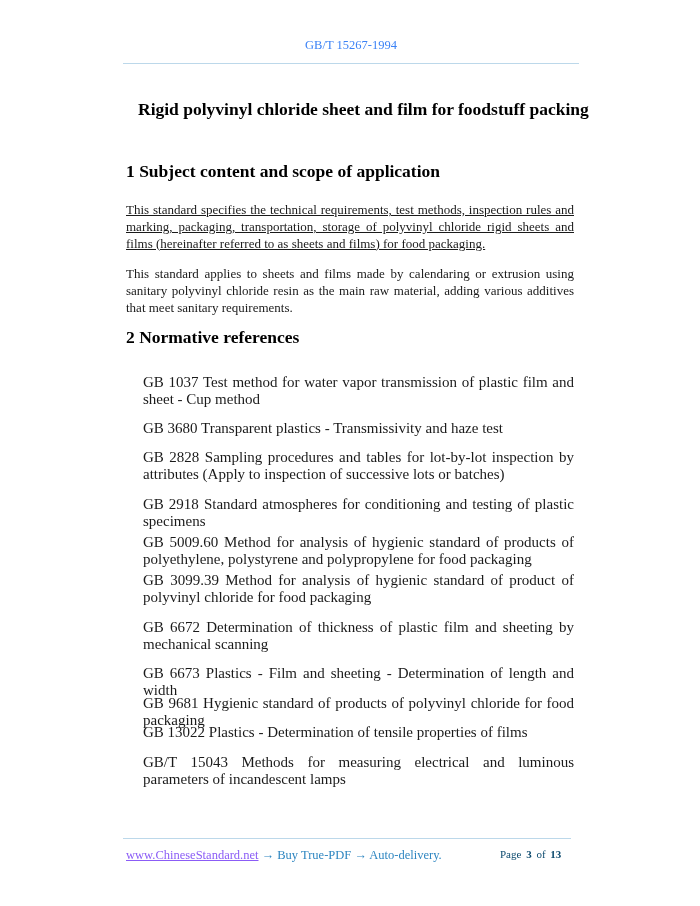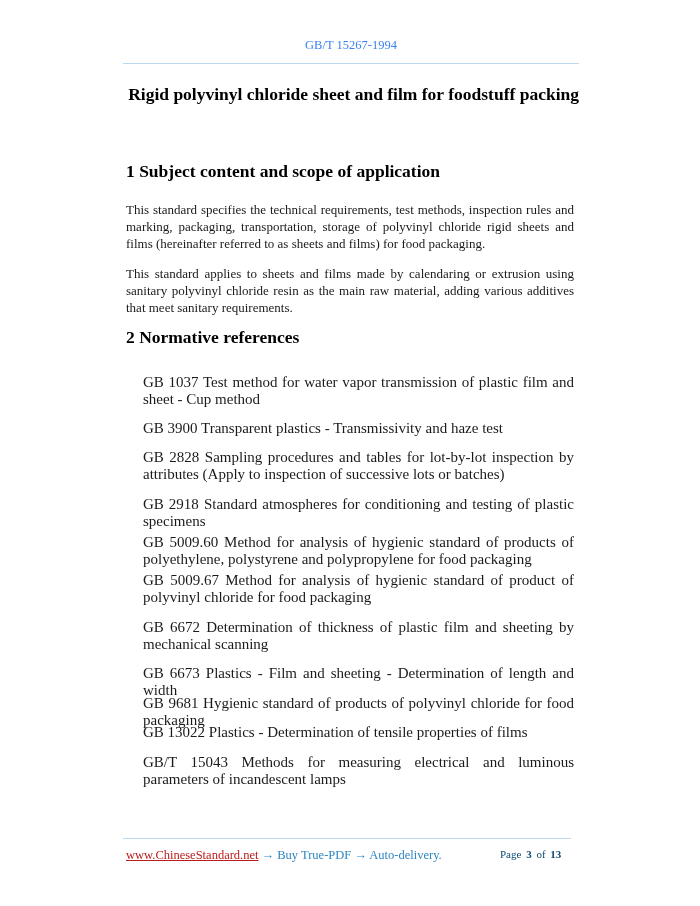--- a/index.html
+++ b/index.html
@@ -30,25 +30,25 @@
       top: 63px;
       width: 456px;
       height: 1px;
       background: #bcd8ea;
     }
     .doc-title {
       position: absolute;
       left: 123px;
       top: 84px;
       width: 456px;
-      text-align: right;
+      text-align: left;
       font-weight: bold;
       font-size: 17.5px;
       color: #000;
-      margin: 0;
+      margin: 15px;
     }
     .section-heading {
       position: absolute;
       left: 126px;
       font-weight: bold;
       font-size: 17.5px;
       color: #000;
       margin: 0;
     }
     .para {
@@ -78,21 +78,21 @@
       background: #bcd8ea;
     }
     .footer-left {
       position: absolute;
       left: 126px;
       top: 848px;
       font-size: 12.5px;
       color: #2e86c1;
     }
     .footer-left a {
-      color: #b91c1c;
+      color: #8b5cf6;
       text-decoration: underline;
     }
     .footer-right {
       position: absolute;
       left: 500px;
       top: 848px;
       font-size: 11px;
       color: #0c4a6e;
       word-spacing: 2px;
     }
@@ -101,32 +101,32 @@
 </head>
 <body>
 
 <div class="header">GB/T 15267-1994</div>
 <div class="header-rule"></div>
 
 <h1 class="doc-title">Rigid polyvinyl chloride sheet and film for foodstuff packing</h1>
 
 <h2 class="section-heading" style="top:161px;">1 Subject content and scope of application</h2>
 
-<p class="para" style="top:202px;">This standard specifies the technical requirements, test methods, inspection rules and marking, packaging, transportation, storage of polyvinyl chloride rigid sheets and films (hereinafter referred to as sheets and films) for food packaging.</p>
+<p class="para" style="top:202px;text-decoration:underline;">This standard specifies the technical requirements, test methods, inspection rules and marking, packaging, transportation, storage of polyvinyl chloride rigid sheets and films (hereinafter referred to as sheets and films) for food packaging.</p>
 <p class="para" style="top:266px;">This standard applies to sheets and films made by calendaring or extrusion using sanitary polyvinyl chloride resin as the main raw material, adding various additives that meet sanitary requirements.</p>
 
 <h2 class="section-heading" style="top:327px;">2 Normative references</h2>
 
 <div>
   <p class="ref" style="top:374px;">GB 1037 Test method for water vapor transmission of plastic film and sheet - Cup method</p>
-  <p class="ref" style="top:420px;">GB 3900 Transparent plastics - Transmissivity and haze test</p>
+  <p class="ref" style="top:420px;">GB 3680 Transparent plastics - Transmissivity and haze test</p>
   <p class="ref" style="top:449px;">GB 2828 Sampling procedures and tables for lot-by-lot inspection by attributes (Apply to inspection of successive lots or batches)</p>
   <p class="ref" style="top:496px;">GB 2918 Standard atmospheres for conditioning and testing of plastic specimens</p>
   <p class="ref" style="top:534px;">GB 5009.60 Method for analysis of hygienic standard of products of polyethylene, polystyrene and polypropylene for food packaging</p>
-  <p class="ref" style="top:572px;">GB 5009.67 Method for analysis of hygienic standard of product of polyvinyl chloride for food packaging</p>
+  <p class="ref" style="top:572px;">GB 3099.39 Method for analysis of hygienic standard of product of polyvinyl chloride for food packaging</p>
   <p class="ref" style="top:619px;">GB 6672 Determination of thickness of plastic film and sheeting by mechanical scanning</p>
   <p class="ref" style="top:665px;">GB 6673 Plastics - Film and sheeting - Determination of length and width</p>
   <p class="ref" style="top:695px;">GB 9681 Hygienic standard of products of polyvinyl chloride for food packaging</p>
   <p class="ref" style="top:724px;">GB 13022 Plastics - Determination of tensile properties of films</p>
   <p class="ref" style="top:754px;">GB/T 15043 Methods for measuring electrical and luminous parameters of incandescent lamps</p>
 </div>
 
 <div class="footer-rule"></div>
 
 <div class="footer-left">

